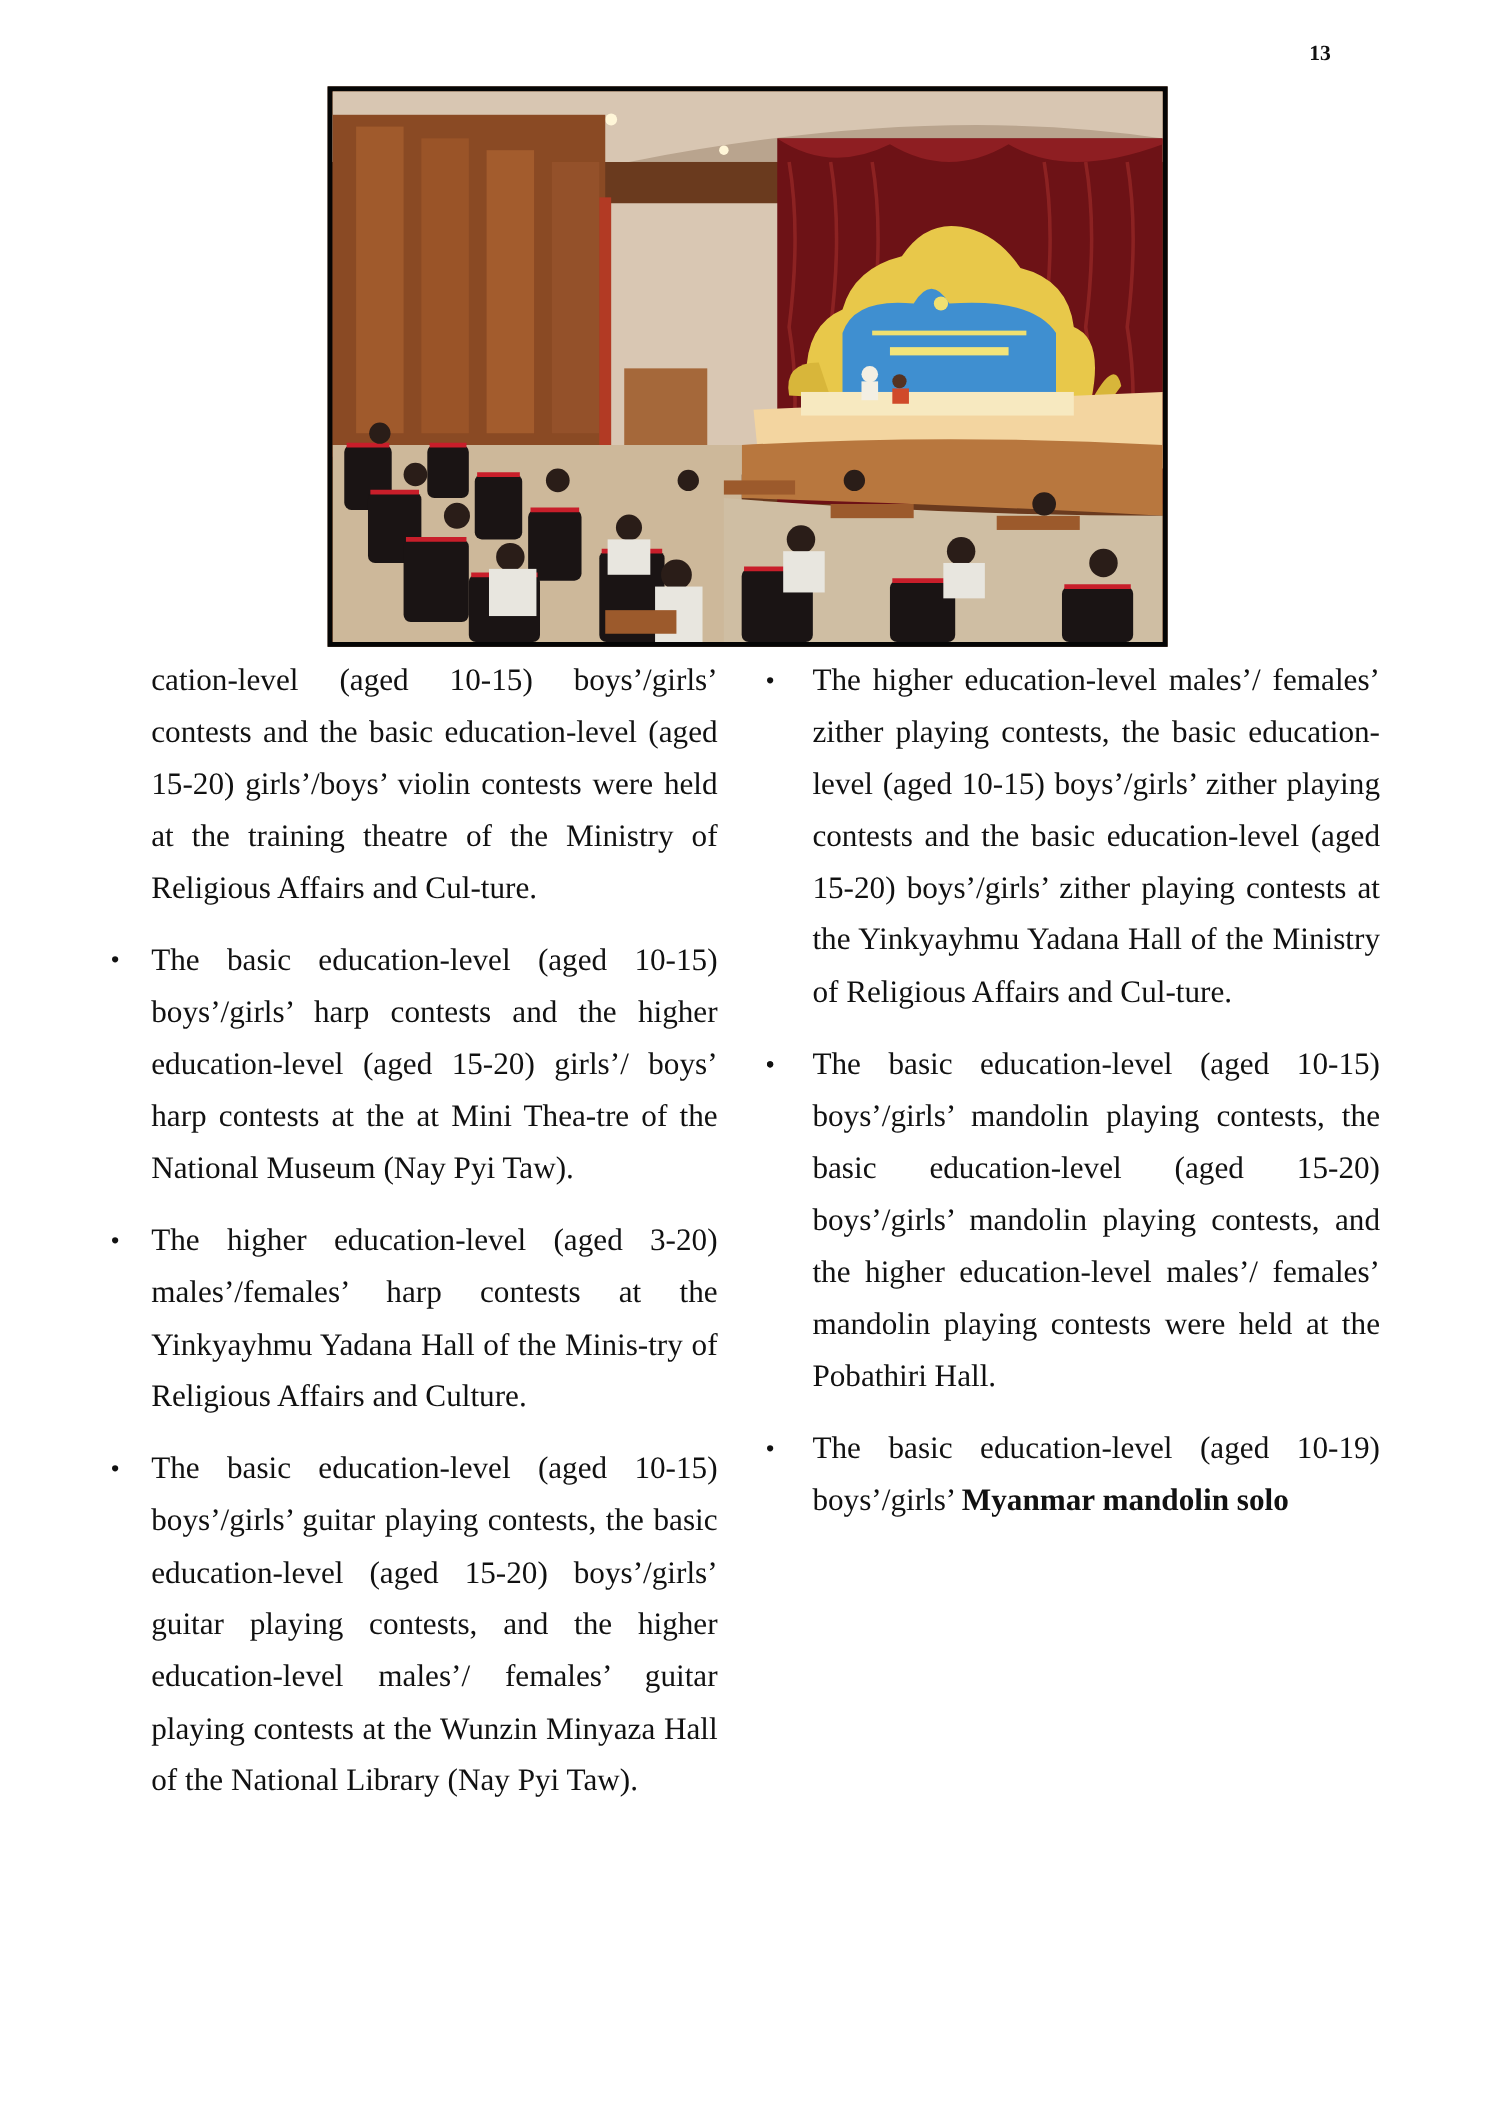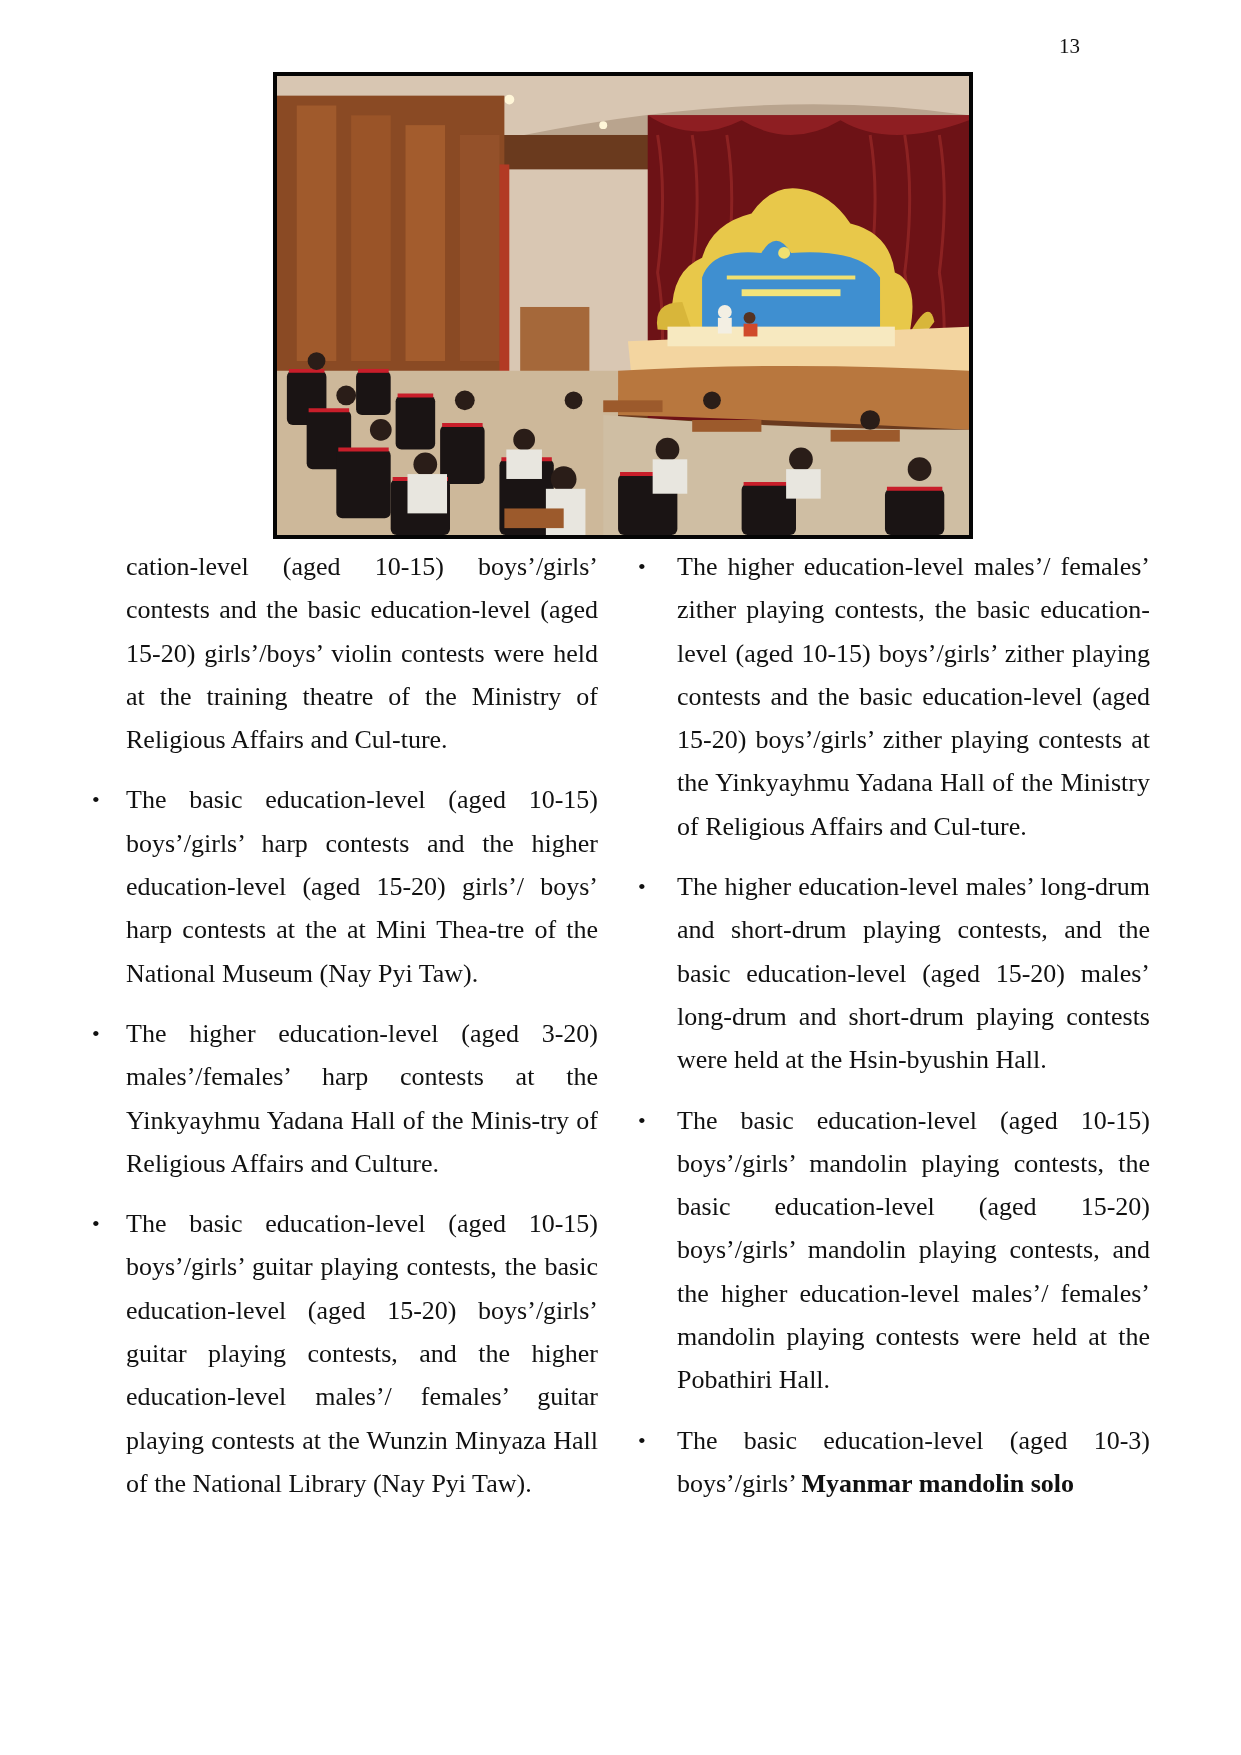--- a/index.html
+++ b/index.html
@@ -11,23 +11,23 @@
       width: 1241px;
       height: 1755px;
       position: relative;
       overflow: hidden;
       font-family: "Liberation Serif", "DejaVu Serif", serif;
       color: #111111;
     }
     .page-number {
       position: absolute;
       top: 34px;
-      left: 1059px;
-      font-size: 21px;
-      font-weight: normal;
+      left: 1091px;
+      font-size: 18px;
+      font-weight: bold;
       font-family: "Liberation Serif", serif;
     }
     .photo {
       position: absolute;
       left: 273px;
       top: 72px;
       width: 700px;
       height: 467px;
       box-sizing: border-box;
       border: 4px solid #050505;
@@ -197,23 +197,22 @@
   </div>
 </div>
 
 <div class="column col-right">
   <div class="para">
     <span class="bullet">•</span>
     <span>The higher education-level males’/ females’ zither playing contests, the basic education-level (aged 10-15) boys’/girls’ zither playing contests and the basic education-level (aged 15-20) boys’/girls’ zither playing contests at the Yinkyayhmu Yadana Hall of the Ministry of Religious Affairs and Cul-ture.</span>
   </div>
   <div class="para">
     <span class="bullet">•</span>
-    <span>The higher education-level males’ long-drum and short-drum playing contests, and the basic education-level (aged 15-20) males’ long-drum and short-drum playing contests were held at the Hsin-byushin Hall.</span>
   </div>
   <div class="para">
     <span class="bullet">•</span>
     <span>The basic education-level (aged 10-15) boys’/girls’ mandolin playing contests, the basic education-level (aged 15-20) boys’/girls’ mandolin playing contests, and the higher education-level males’/ females’ mandolin playing contests were held at the Pobathiri Hall.</span>
   </div>
   <div class="para">
     <span class="bullet">•</span>
-    <span>The basic education-level (aged 10-3) boys’/girls’ </span><span class="bold">Myanmar mandolin solo</span>
+    <span>The basic education-level (aged 10-19) boys’/girls’ </span><span class="bold">Myanmar mandolin solo</span>
   </div>
 </div>
 
 </body></html>

